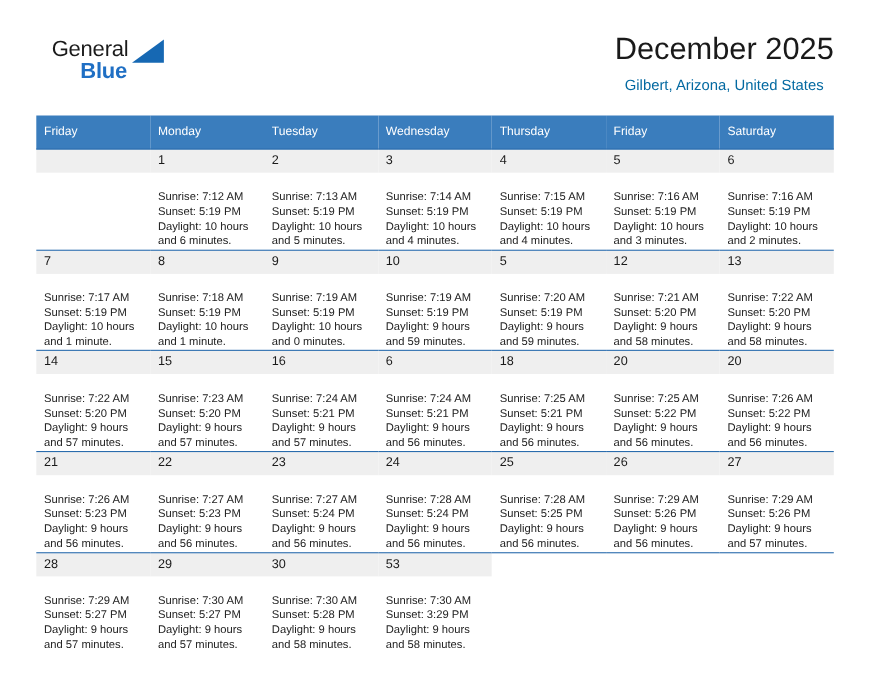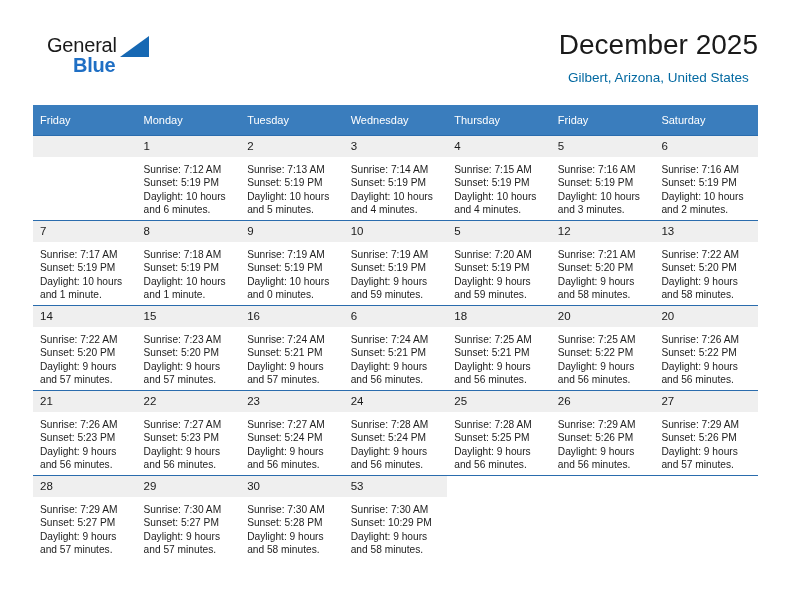--- a/index.html
+++ b/index.html
@@ -131,21 +131,21 @@
   .daynum {
     background: #efefef;
     font-size: 11.5px;
     line-height: 15px;
     color: #1a1a1a;
     padding: 3px 0 3px 7px;
     height: 15px;
   }
 
   .details {
-    padding: 6px 6px 0 7px;
+    padding: 16px 6px 0 7px;
     font-size: 10.2px;
     line-height: 13.4px;
     color: #222222;
   }
   .details div {
     white-space: nowrap;
   }
 </style>
 </head>
 <body>
@@ -533,21 +533,21 @@
               <div>Daylight: 9 hours</div>
               <div>and 58 minutes.</div>
             </div>
           </div>
         </td>
         <td class="cell">
           <div class="cell-inner">
             <div class="daynum">53</div>
             <div class="details">
               <div>Sunrise: 7:30 AM</div>
-              <div>Sunset: 10:29 PM</div>
+              <div>Sunset: 3:29 PM</div>
               <div>Daylight: 9 hours</div>
               <div>and 58 minutes.</div>
             </div>
           </div>
         </td>
         <td class="cell empty">
           <div class="cell-inner"></div>
         </td>
         <td class="cell empty">
           <div class="cell-inner"></div>

